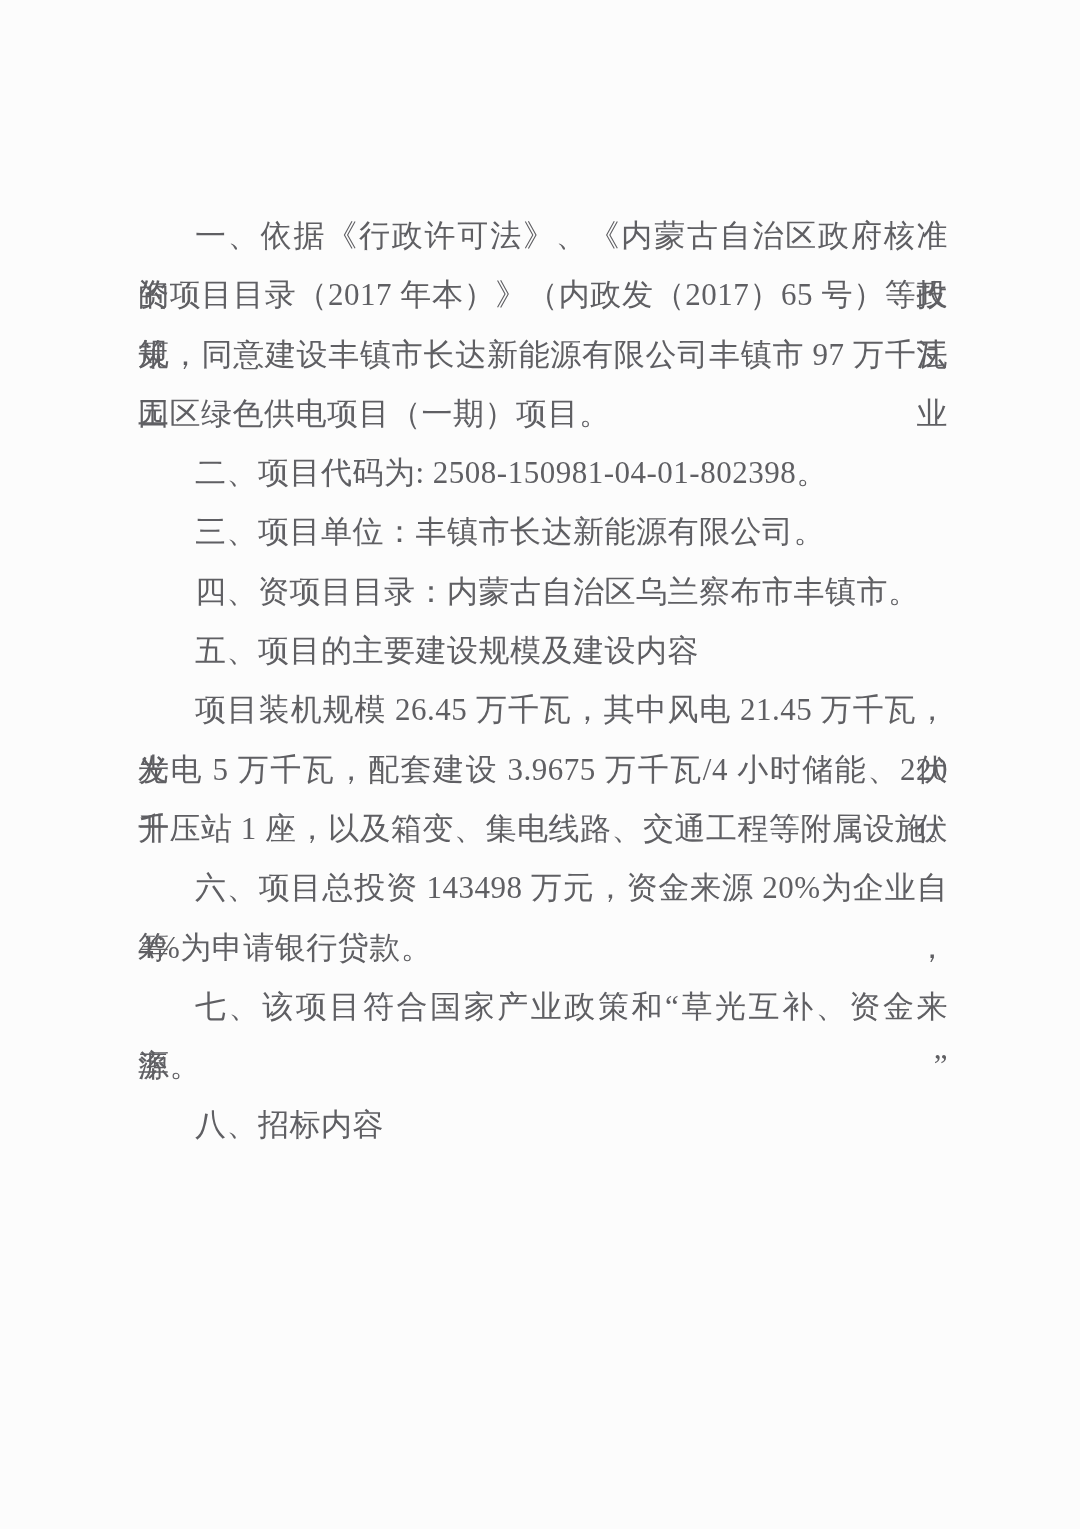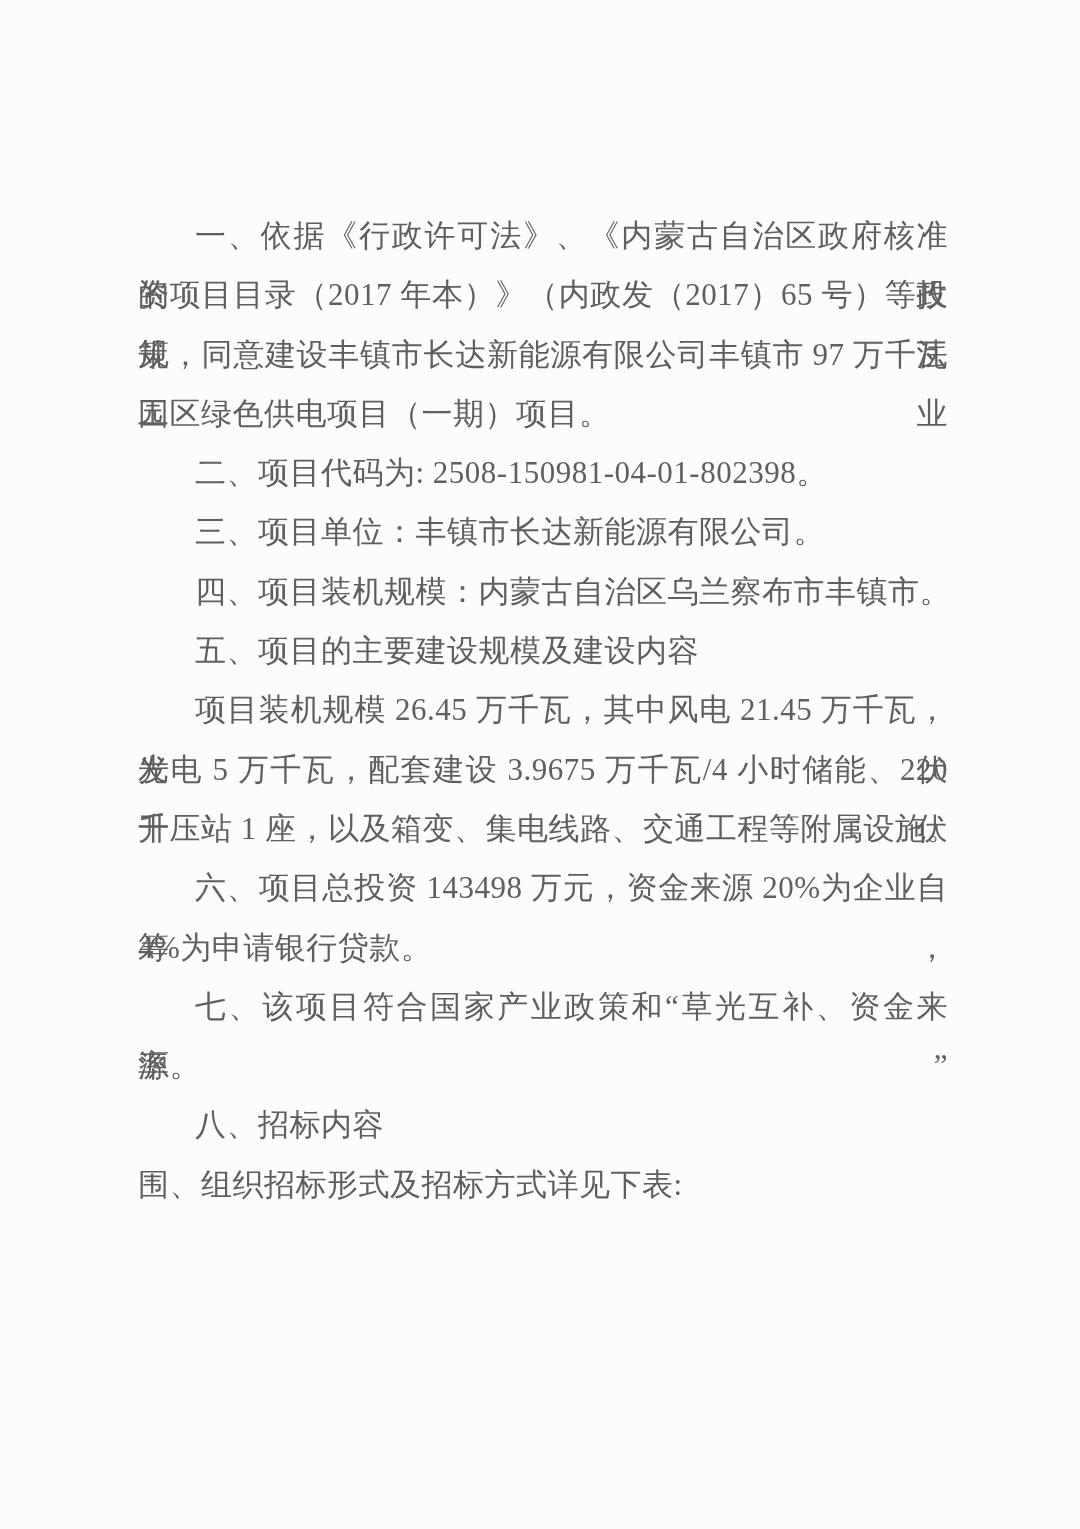--- a/index.html
+++ b/index.html
@@ -48,25 +48,24 @@
 <body>
 
 <div class="page">
   <div class="textblock">
     <div class="line indent just">一、依据《行政许可法》、《内蒙古自治区政府核准的投</div>
     <div class="line just">资项目目录（2017 年本）》（内政发（2017）65 号）等政策法</div>
     <div class="line just">规，同意建设丰镇市长达新能源有限公司丰镇市 97 万千瓦工业</div>
     <div class="line">园区绿色供电项目（一期）项目。</div>
     <div class="line indent">二、项目代码为: 2508-150981-04-01-802398。</div>
     <div class="line indent">三、项目单位：丰镇市长达新能源有限公司。</div>
-    <div class="line indent">四、项目装机规模：内蒙古自治区乌兰察布市丰镇市。</div>
+    <div class="line indent">四、资项目目录：内蒙古自治区乌兰察布市丰镇市。</div>
     <div class="line indent">五、项目的主要建设规模及建设内容</div>
     <div class="line indent just">项目装机规模 26.45 万千瓦，其中风电 21.45 万千瓦，光伏</div>
     <div class="line just">发电 5 万千瓦，配套建设 3.9675 万千瓦/4 小时储能、220 千伏</div>
     <div class="line">升压站 1 座，以及箱变、集电线路、交通工程等附属设施。</div>
     <div class="line indent just">六、项目总投资 143498 万元，资金来源 20%为企业自筹，</div>
     <div class="line">4%为申请银行贷款。</div>
     <div class="line indent just">七、该项目符合国家产业政策和“草光互补、资金来源”</div>
     <div class="line">率。</div>
     <div class="line indent">八、招标内容</div>
-    <div class="line">围、组织招标形式及招标方式详见下表:</div>
   </div>
 </div>
 
 </body></html>

